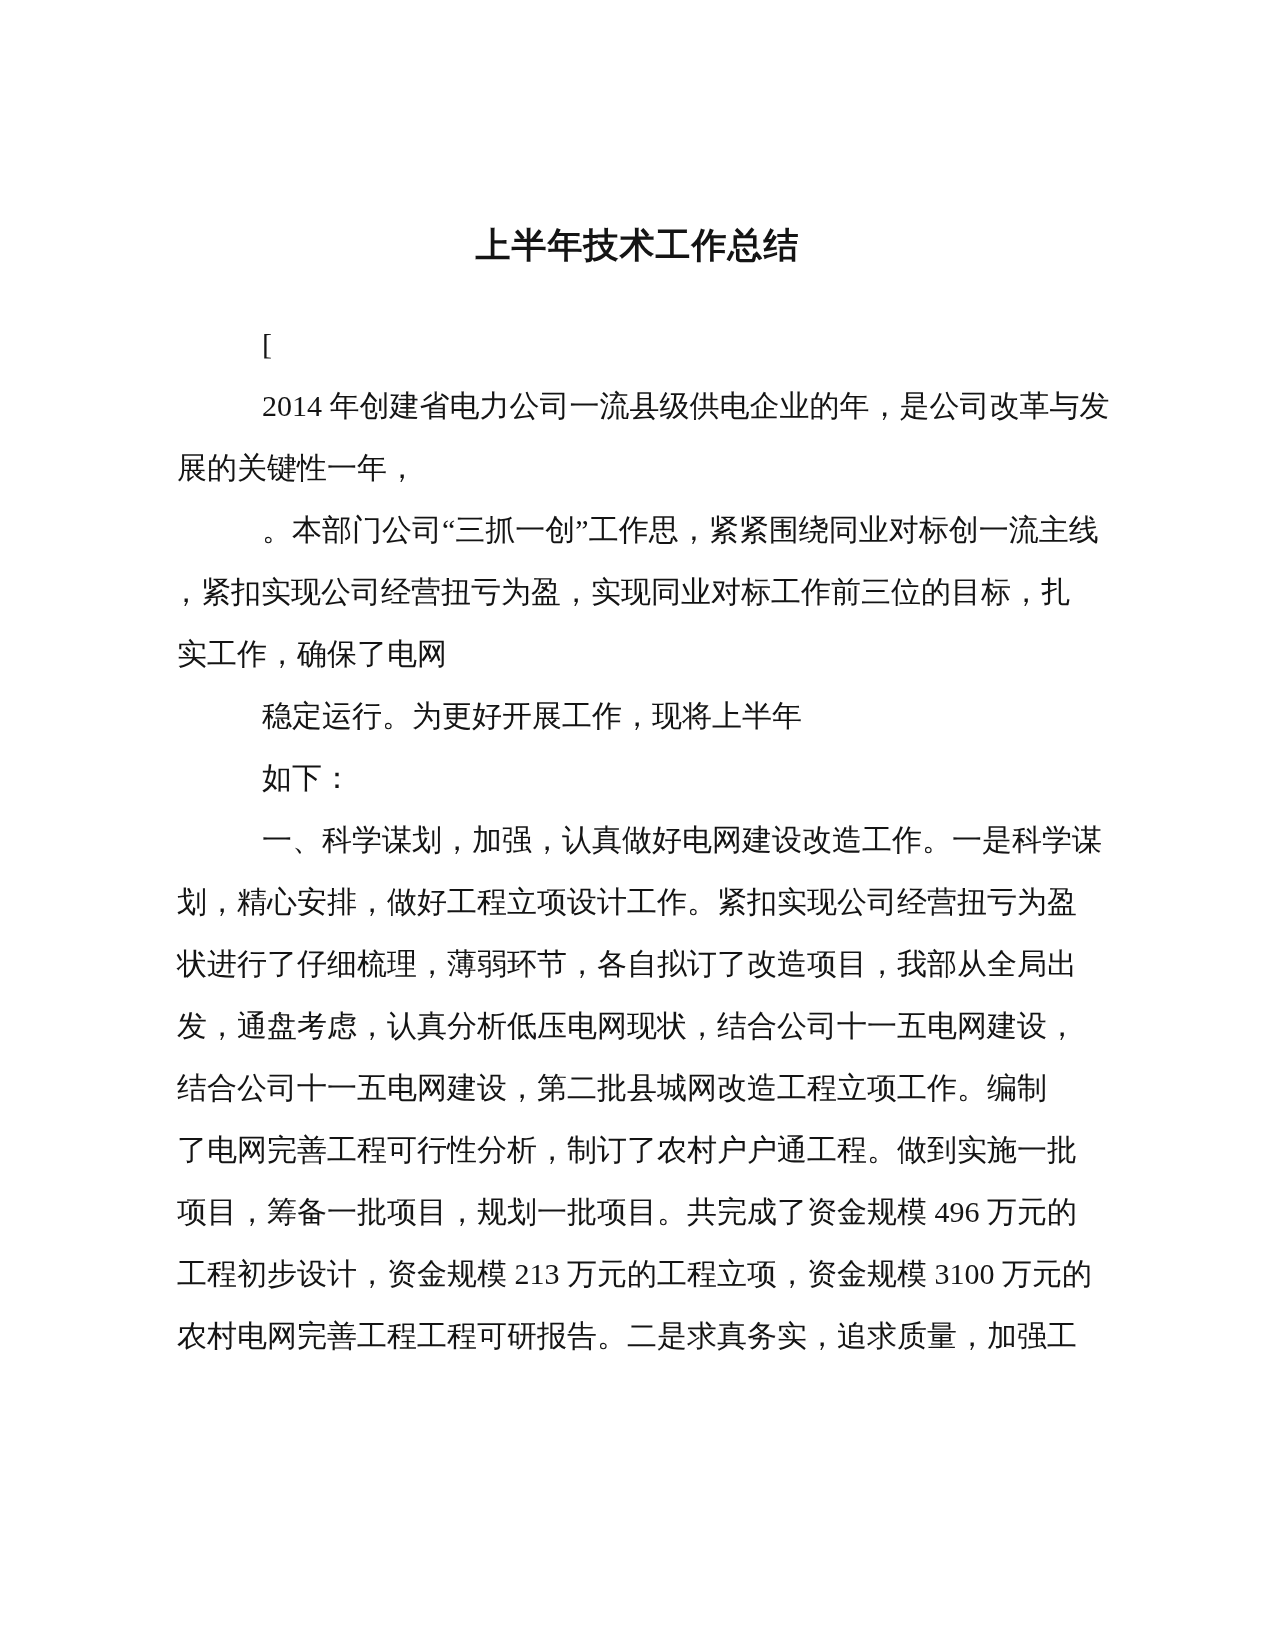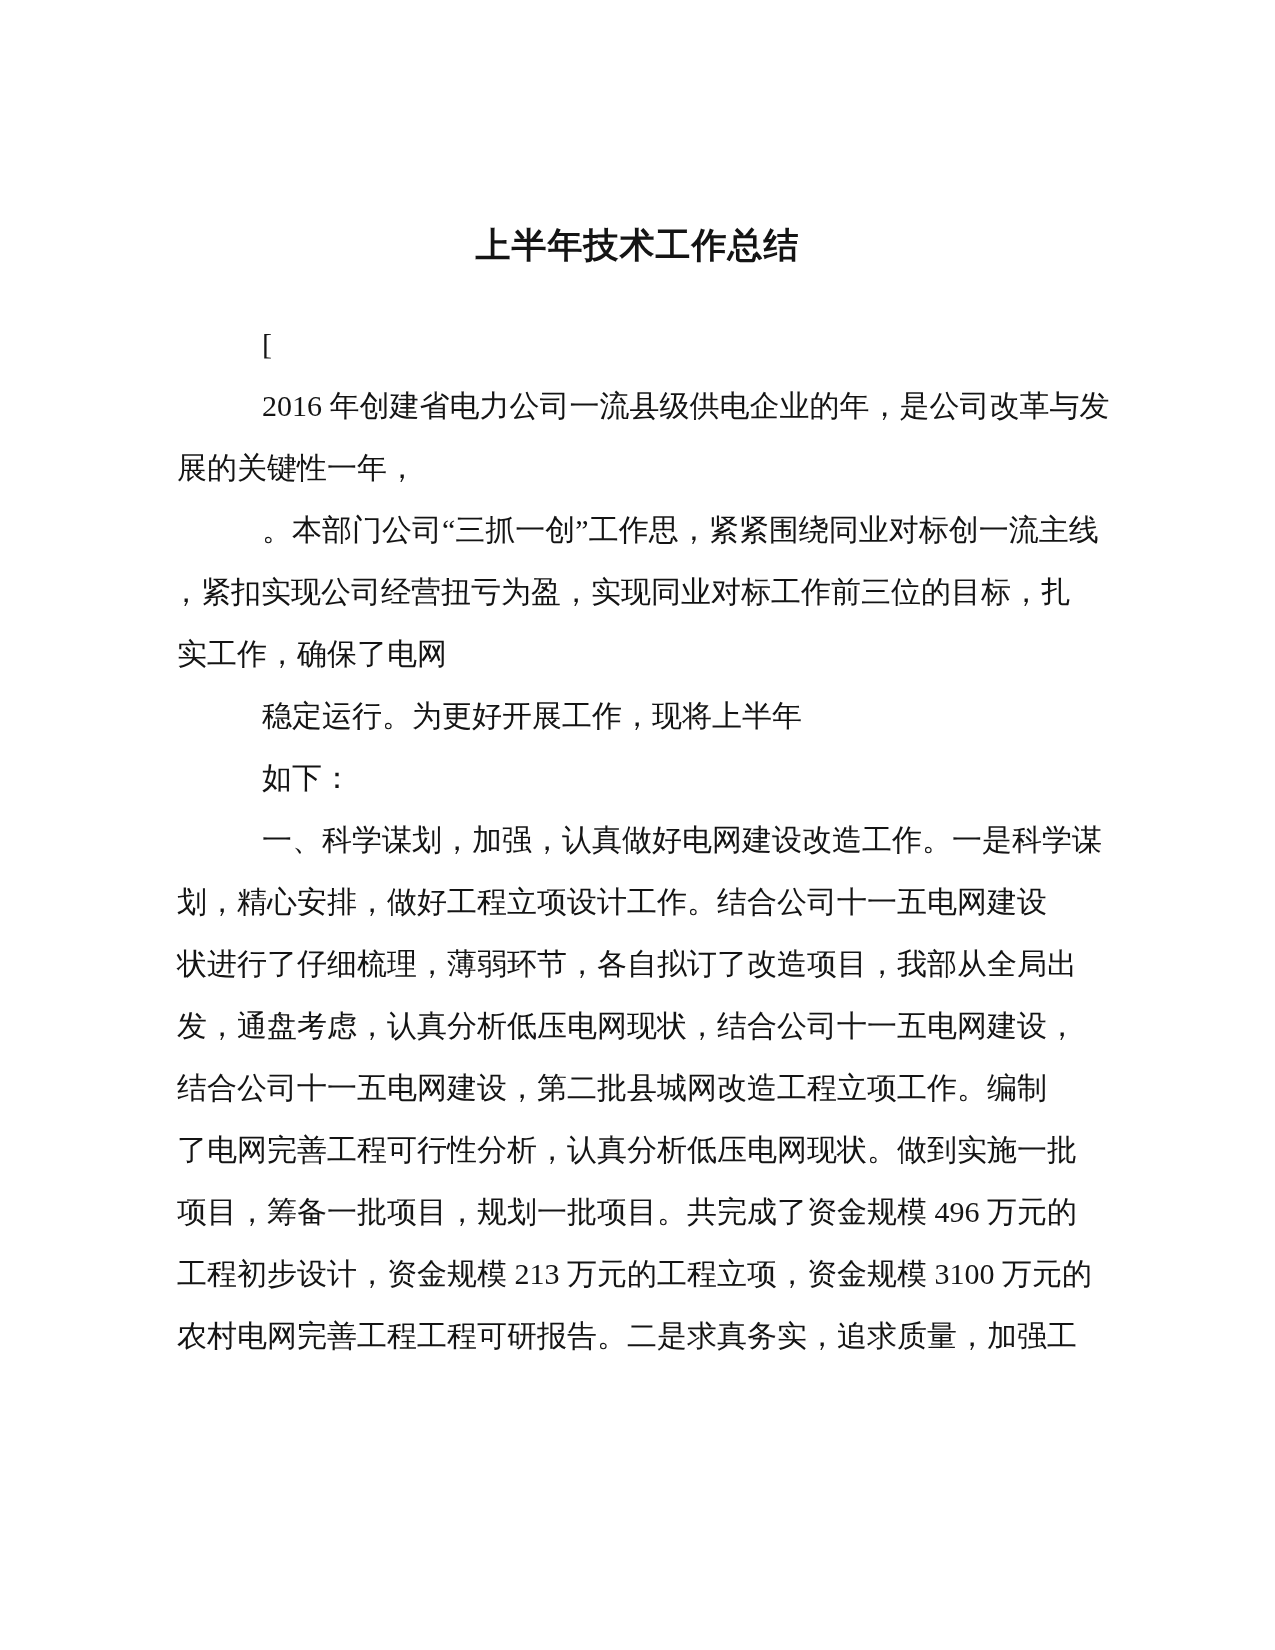--- a/index.html
+++ b/index.html
@@ -51,31 +51,31 @@
 </style>
 </head>
 <body>
 
 <div class="page">
 
   <h1 class="doc-title">上半年技术工作总结</h1>
 
   <div class="doc-body">
     <div class="line indent">[</div>
-    <div class="line indent">2016 年创建省电力公司一流县级供电企业的年，是公司改革与发</div>
+    <div class="line indent">2014 年创建省电力公司一流县级供电企业的年，是公司改革与发</div>
     <div class="line">展的关键性一年，</div>
     <div class="line indent">。本部门公司“三抓一创”工作思，紧紧围绕同业对标创一流主线</div>
     <div class="line hang">，紧扣实现公司经营扭亏为盈，实现同业对标工作前三位的目标，扎</div>
     <div class="line">实工作，确保了电网</div>
     <div class="line indent">稳定运行。为更好开展工作，现将上半年</div>
     <div class="line indent">如下：</div>
     <div class="line indent">一、科学谋划，加强，认真做好电网建设改造工作。一是科学谋</div>
-    <div class="line">划，精心安排，做好工程立项设计工作。结合公司十一五电网建设</div>
+    <div class="line">划，精心安排，做好工程立项设计工作。紧扣实现公司经营扭亏为盈</div>
     <div class="line">状进行了仔细梳理，薄弱环节，各自拟订了改造项目，我部从全局出</div>
     <div class="line">发，通盘考虑，认真分析低压电网现状，结合公司十一五电网建设，</div>
     <div class="line">结合公司十一五电网建设，第二批县城网改造工程立项工作。编制</div>
-    <div class="line">了电网完善工程可行性分析，认真分析低压电网现状。做到实施一批</div>
+    <div class="line">了电网完善工程可行性分析，制订了农村户户通工程。做到实施一批</div>
     <div class="line">项目，筹备一批项目，规划一批项目。共完成了资金规模 496 万元的</div>
     <div class="line">工程初步设计，资金规模 213 万元的工程立项，资金规模 3100 万元的</div>
     <div class="line">农村电网完善工程工程可研报告。二是求真务实，追求质量，加强工</div>
   </div>
 
 </div>
 
 </body></html>

